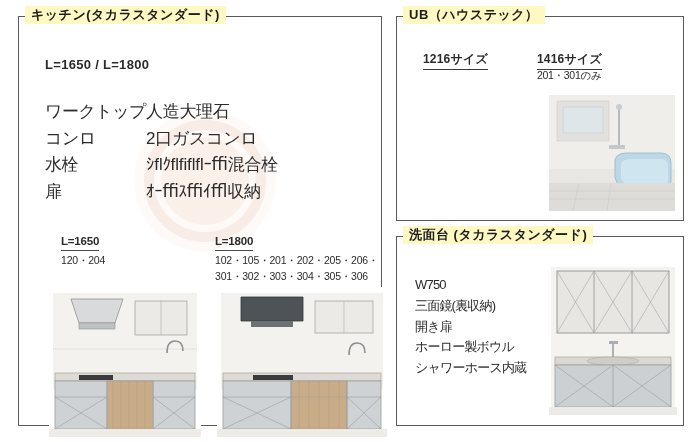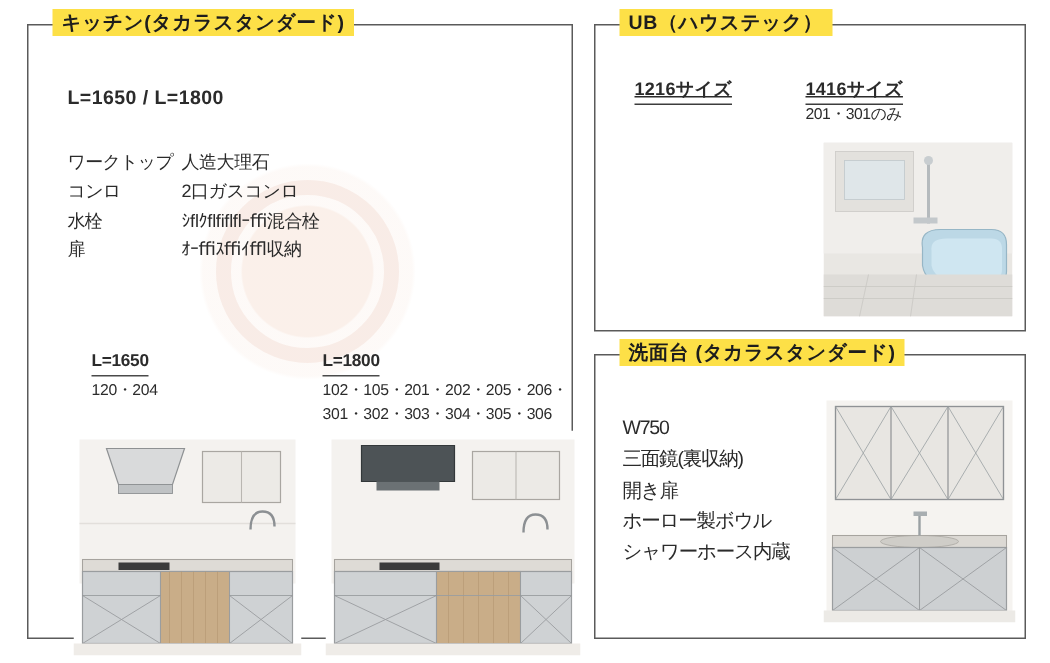--- a/index.html
+++ b/index.html
@@ -9,55 +9,55 @@
     font-family:"Liberation Sans","DejaVu Sans",sans-serif;
     color:#2b2b2b;
     overflow:hidden;
     position:relative;
   }
   .page{position:relative;width:700px;height:442px;}
 
   
   .panel{position:absolute;border:1px solid #5a5a5a;box-sizing:border-box;}
   .panel-title{
-    position:absolute;top:-11px;left:16px;
-    background:#fde047;padding:0 6px;
+    position:absolute;top:-11px;left:6px;
+    background:#fef9c3;padding:0 6px;
     font-size:13px;font-weight:bold;letter-spacing:.5px;
     white-space:nowrap;color:#1d1d1d;
   }
 
   
   #kitchen-panel{left:18px;top:16px;width:364px;height:410px;}
   
   #ub-panel{left:396px;top:16px;width:288px;height:205px;padding-left:30px;}
   
   #vanity-panel{left:396px;top:236px;width:288px;height:190px;}
 
   
   #kitchen-size{position:absolute;left:26px;top:40px;font-size:13px;font-weight:bold;letter-spacing:.3px;}
   .k-table{position:absolute;left:26px;top:82px;width:330px;border-collapse:collapse;}
-  .k-table td{vertical-align:top;padding:1px 0;font-size:12px;line-height:1.45;margin-top:20px;}
+  .k-table td{vertical-align:top;padding:1px 0;font-size:17px;line-height:1.45;margin-top:20px;}
   .k-label{width:76px;white-space:nowrap;letter-spacing:-.5px;}
   .k-val{white-space:nowrap;letter-spacing:-.3px;}
   .k-sub{font-size:11px;padding-left:10px;letter-spacing:-.5px;}
 
   
   .model-group{position:absolute;font-size:10.5px;line-height:1.5;letter-spacing:-.2px;}
   .model-group .mg-title{font-weight:bold;font-size:11.5px;border-bottom:1px solid #4a4a4a;display:inline-block;margin-bottom:2px;}
   #models-1650{left:42px;top:216px;}
   #models-1800{left:196px;top:216px;}
 
   
   .draw-wrap{position:absolute;left:22px;top:270px;width:352px;height:150px;}
   .kitchen-img{position:absolute;top:0;height:150px;}
   #ki-left{left:8px;width:152px;}
   #ki-right{left:176px;width:170px;}
   .ub-size{
     display:inline-block;font-size:12px;font-weight:bold;
-    border-bottom:1px solid #3c3c3c;padding-bottom:1px;letter-spacing:.2px;text-decoration:underline;
+    border-bottom:1px solid #3c3c3c;padding-bottom:1px;letter-spacing:.2px;
   }
   #ub-size-a{position:absolute;left:26px;top:34px;}
   #ub-size-b{position:absolute;left:140px;top:34px;}
   #ub-size-b-note{position:absolute;left:140px;top:52px;font-size:10.5px;letter-spacing:-.3px;}
   #ub-feature-list{position:absolute;left:16px;top:80px;font-size:12px;line-height:1.55;letter-spacing:-.6px;}
   #ub-img{position:absolute;left:152px;top:78px;width:126px;height:116px;}
 
   
   #vanity-list{position:absolute;left:18px;top:38px;font-size:13px;line-height:1.6;letter-spacing:-.8px;}
   #vanity-img{position:absolute;left:152px;top:28px;width:128px;height:150px;}

